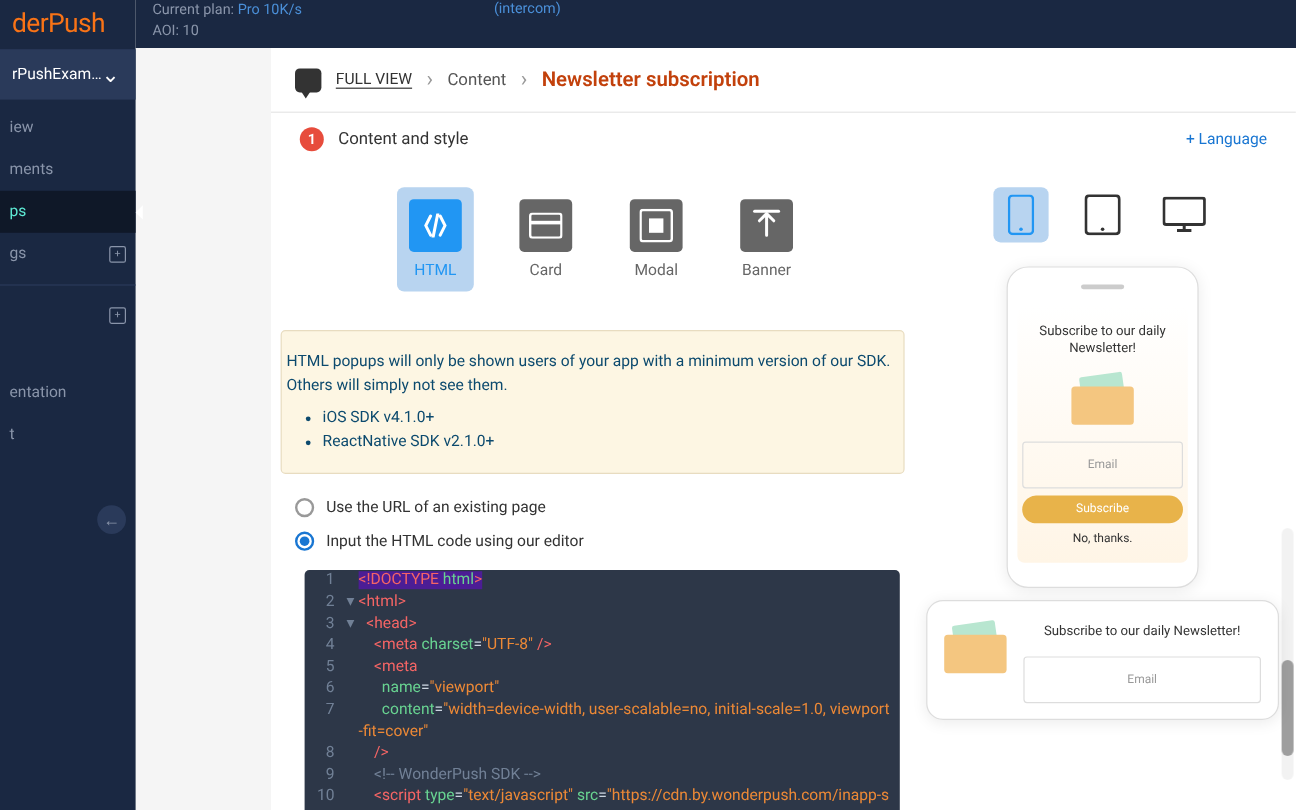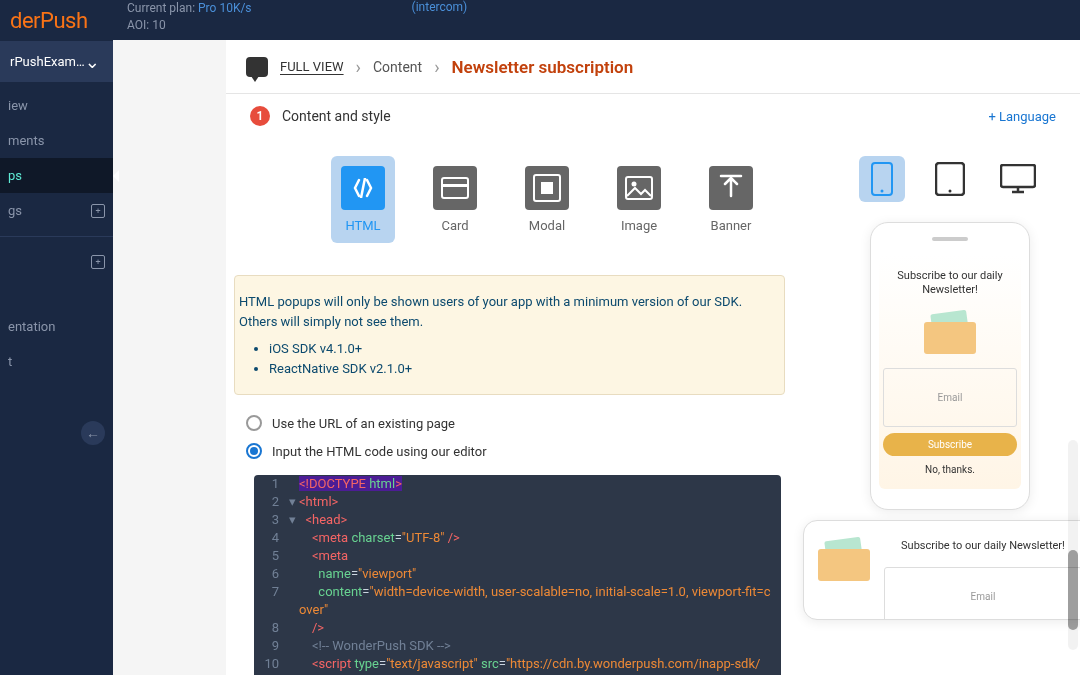--- a/index.html
+++ b/index.html
@@ -63,21 +63,21 @@
 .device-tabs{display:flex;gap:22px;justify-content:center;margin-bottom:20px}
 .device-tab{width:46px;height:46px;display:flex;align-items:center;justify-content:center;border-radius:6px;cursor:pointer}
 .device-tab.active{background:#b8d4f0}
 .phone-preview{width:160px;margin:0 auto 10px;background:#fff;border:1px solid #ddd;border-radius:18px;padding:14px 8px 20px;box-shadow:0 2px 12px rgba(0,0,0,0.08)}
 .phone-notch{width:36px;height:4px;background:#ccc;border-radius:2px;margin:0 auto 14px}
 .popup-content{text-align:center;padding:14px 4px;background:linear-gradient(180deg,#fff 0%,#fff5e6 100%);border-radius:6px}
 .popup-title{font-size:11px;color:#333;margin-bottom:14px;line-height:1.3}
 .envelope{width:52px;height:42px;margin:0 auto 14px;position:relative}
 .env-body{width:52px;height:32px;background:#f4c680;border-radius:3px;position:absolute;bottom:0}
 .env-paper{width:36px;height:28px;background:#b8e6d0;position:absolute;top:0;left:8px;border-radius:2px;transform:rotate(-8deg)}
-.email-input{width:100%;padding:23px 8px;border:1px solid #ddd;border-radius:3px;font-size:10px;margin-bottom:6px;color:#999}
+.email-input{width:100%;padding:13px 8px;border:1px solid #ddd;border-radius:3px;font-size:10px;margin-bottom:6px;color:#999}
 .subscribe-btn{width:100%;padding:6px;background:#e8b34a;color:#fff;border:none;border-radius:12px;font-size:10px;margin-bottom:8px}
 .no-thanks{font-size:10px;color:#333}
 .tablet-preview{width:294px;margin:0 auto;background:#fff;border:1px solid #ddd;border-radius:14px;padding:18px 14px 0;box-shadow:0 2px 12px rgba(0,0,0,0.08);display:flex;gap:14px;align-items:flex-start;height:100px;overflow:hidden}
 .tablet-preview .envelope{margin:0;flex-shrink:0}
 .tablet-right{flex:1;text-align:center}
 svg{display:block}
 .scrollbar{position:absolute;right:2px;top:440px;width:10px;height:210px;background:rgba(0,0,0,0.05);border-radius:5px}
 .scrollbar-thumb{width:100%;height:80px;background:rgba(0,0,0,0.35);border-radius:5px;margin-top:110px}
 </style>
 </head>
@@ -172,30 +172,20 @@
             <div class="type-icon">
                 <svg width="28" height="28" viewBox="0 0 28 28">
                   <rect x="1" y="1" width="26" height="26" rx="2" stroke="#fff" stroke-width="2" fill="none"></rect>
                   <rect x="8" y="8" width="12" height="12" fill="#fff"></rect>
                 </svg>
               </div>
             <span class="type-label">Modal</span>
           </div>
           <div class="type-item">
             <div class="type-icon">
-                <svg width="28" height="24" viewBox="0 0 28 24">
-                  <rect x="1" y="1" width="26" height="22" rx="2" stroke="#fff" stroke-width="2" fill="none"></rect>
-                  <circle cx="9" cy="8" r="2.5" fill="#fff"></circle>
-                  <path d="M2 20L10 12L16 18L20 14L26 20" stroke="#fff" stroke-width="2" fill="none"></path>
-                </svg>
-              </div>
-            <span class="type-label">Image</span>
-          </div>
-          <div class="type-item">
-            <div class="type-icon">
                 <svg width="28" height="28" viewBox="0 0 28 28">
                   <path d="M14 22V4M14 4L8 10M14 4L20 10" stroke="#fff" stroke-width="2.5" fill="none" stroke-linecap="round"></path>
                   <line x1="4" y1="2" x2="24" y2="2" stroke="#fff" stroke-width="2.5" stroke-linecap="round"></line>
                 </svg>
               </div>
             <span class="type-label">Banner</span>
           </div>
         </div>
 
         <div class="info-box">

